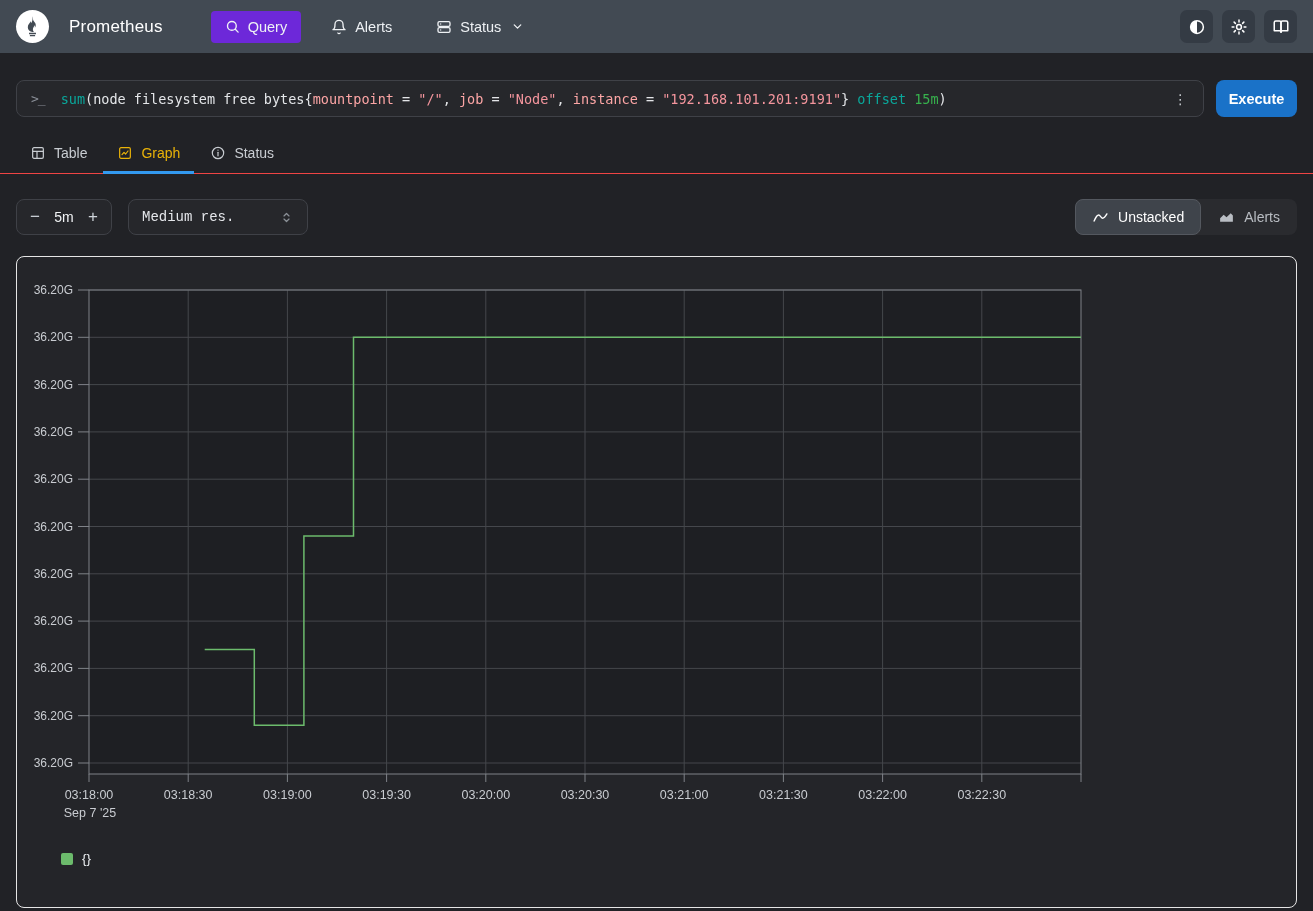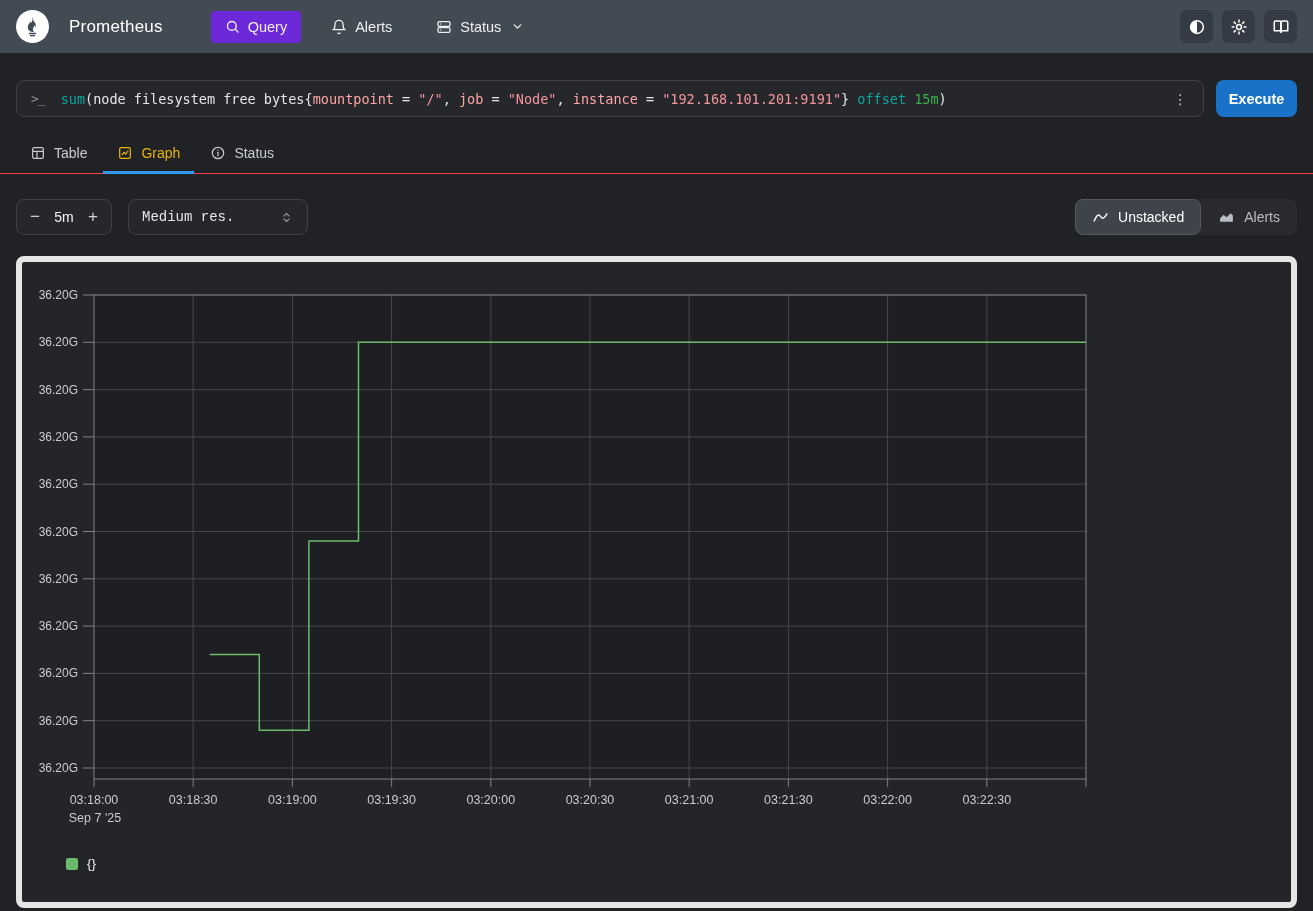--- a/index.html
+++ b/index.html
@@ -57,21 +57,21 @@
   .chev { color:#b6bac0; display:flex; align-items:center; cursor:pointer; }
   .placeholder { flex:1; margin-left:14px; font-size:14px; color:#676c74; }
   .res-select { margin-left:16px; width:180px; padding:0 13px; justify-content:space-between; cursor:pointer;font-family:Liberation Mono, monospace; }
   .res-label { font-size:14px; color:#e4e6ea; }
   .updown { color:#8b9097; display:flex; align-items:center; }
   .stack-group { margin-left:auto; display:flex; background:#2a2b2f; border-radius:8px; height:36px; }
   .seg { display:flex; align-items:center; gap:9px; padding:0 16px; font-size:14px; color:#b9bdc3; border-radius:8px; border:1px solid transparent; cursor:pointer; }
   .seg.active { background:#3f444b; color:#ffffff; border-color:#54585f; }
 
   
-  .panel { margin:21px 16px 0; height:652px; background:#242529; border:6px solid #e5e5e5; border-radius:8px; overflow:hidden; }
+  .panel { margin:21px 16px 0; height:652px; background:#242529; border:1px solid #e5e5e5; border-radius:8px; overflow:hidden; }
   .legend-row { display:flex; align-items:center; gap:9px; margin:14px 0 0 44px; }
   .swatch { width:12px; height:12px; border-radius:2px; flex:0 0 auto; }
   .legend-label { font-size:13.5px; color:#e9ecef; }
   .hint { margin:14px 0 0 42px; font-size:12.5px; color:#8b8e93; }
 </style>
 </head>
 <body>
 
 <div class="navbar">
   <div class="brand">

